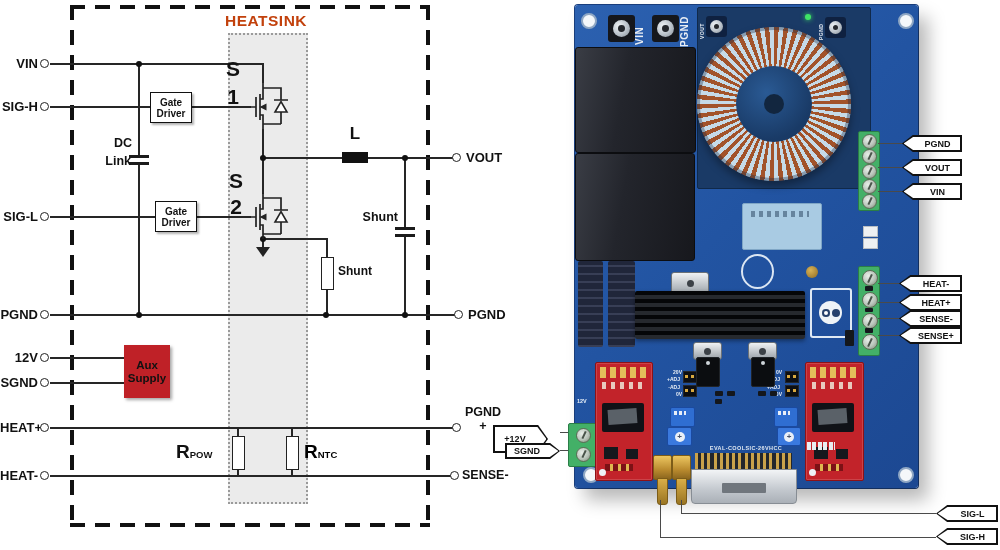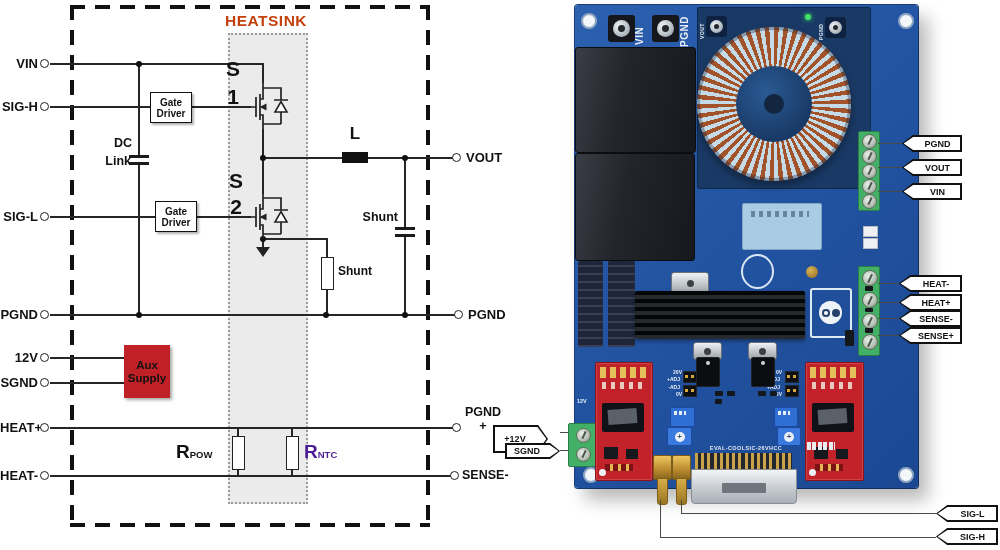--- a/index.html
+++ b/index.html
@@ -169,21 +169,21 @@
     <div style="position:absolute;left:124px;top:345px;width:46px;height:53px;background:#bf2127;box-shadow:2px 2px 3px rgba(0,0,0,.35);display:flex;flex-direction:column;align-items:center;justify-content:center;font-weight:700;font-size:11.5px;line-height:13px;color:#111;">
       <span>Aux</span>
       <span>Supply</span>
     </div>
 
     <div class="resistor" style="left:232px;top:436px;"></div>
     <div class="resistor" style="left:286px;top:436px;"></div>
     <div style="position:absolute;left:176px;top:441px;width:52px;text-align:left;color:#111;">
       <span style="font-weight:700;font-size:19px;">R</span><span style="font-weight:700;font-size:9.5px;">POW</span>
     </div>
-    <div style="position:absolute;left:304px;top:441px;width:52px;color:#4c1d95;">
+    <div style="position:absolute;left:304px;top:441px;width:52px;color:#000000;">
       <span style="font-weight:700;font-size:19px;">R</span><span style="font-weight:700;font-size:9.5px;">NTC</span>
     </div>
 
     <div class="pl" style="left:0;top:56px;">VIN</div>
     <div class="pl" style="left:0;top:99px;">SIG-H</div>
     <div class="pl" style="left:0;top:209px;">SIG-L</div>
     <div class="pl" style="left:0;top:307px;">PGND</div>
     <div class="pl" style="left:0;top:350px;">12V</div>
     <div class="pl" style="left:0;top:375px;">SGND</div>
     <div class="pl" style="left:0;top:420px;">HEAT+</div>

